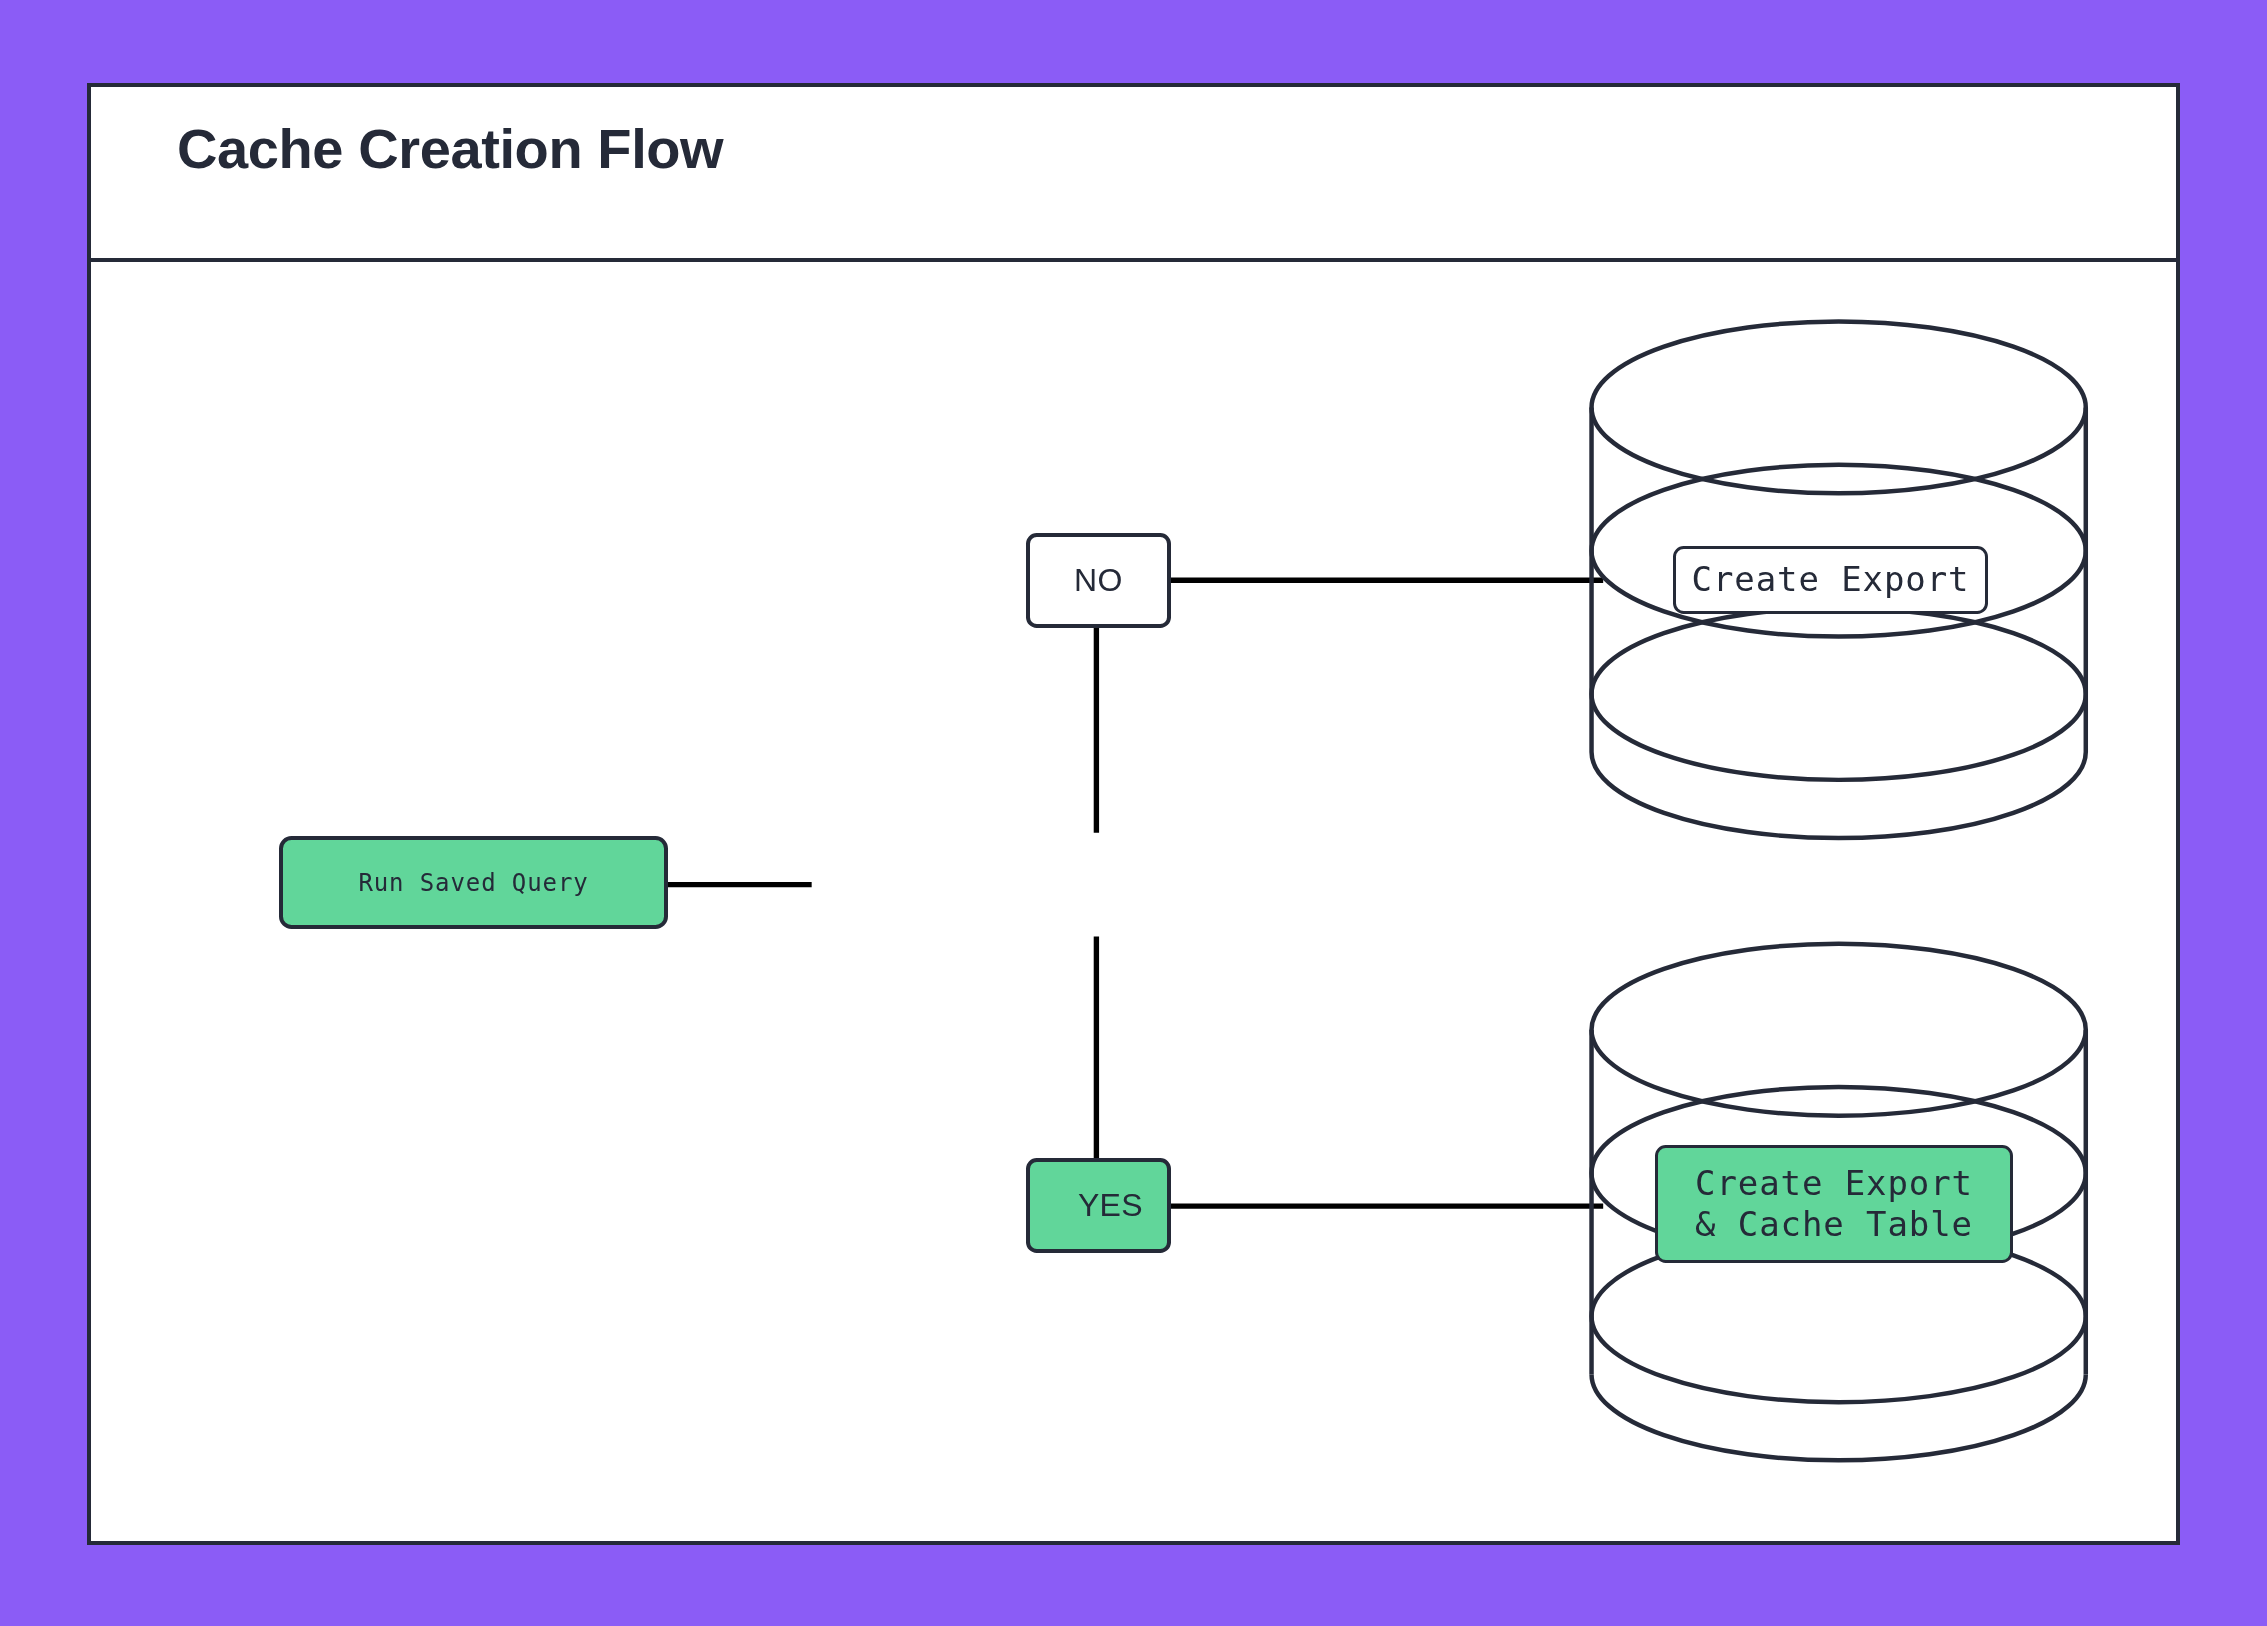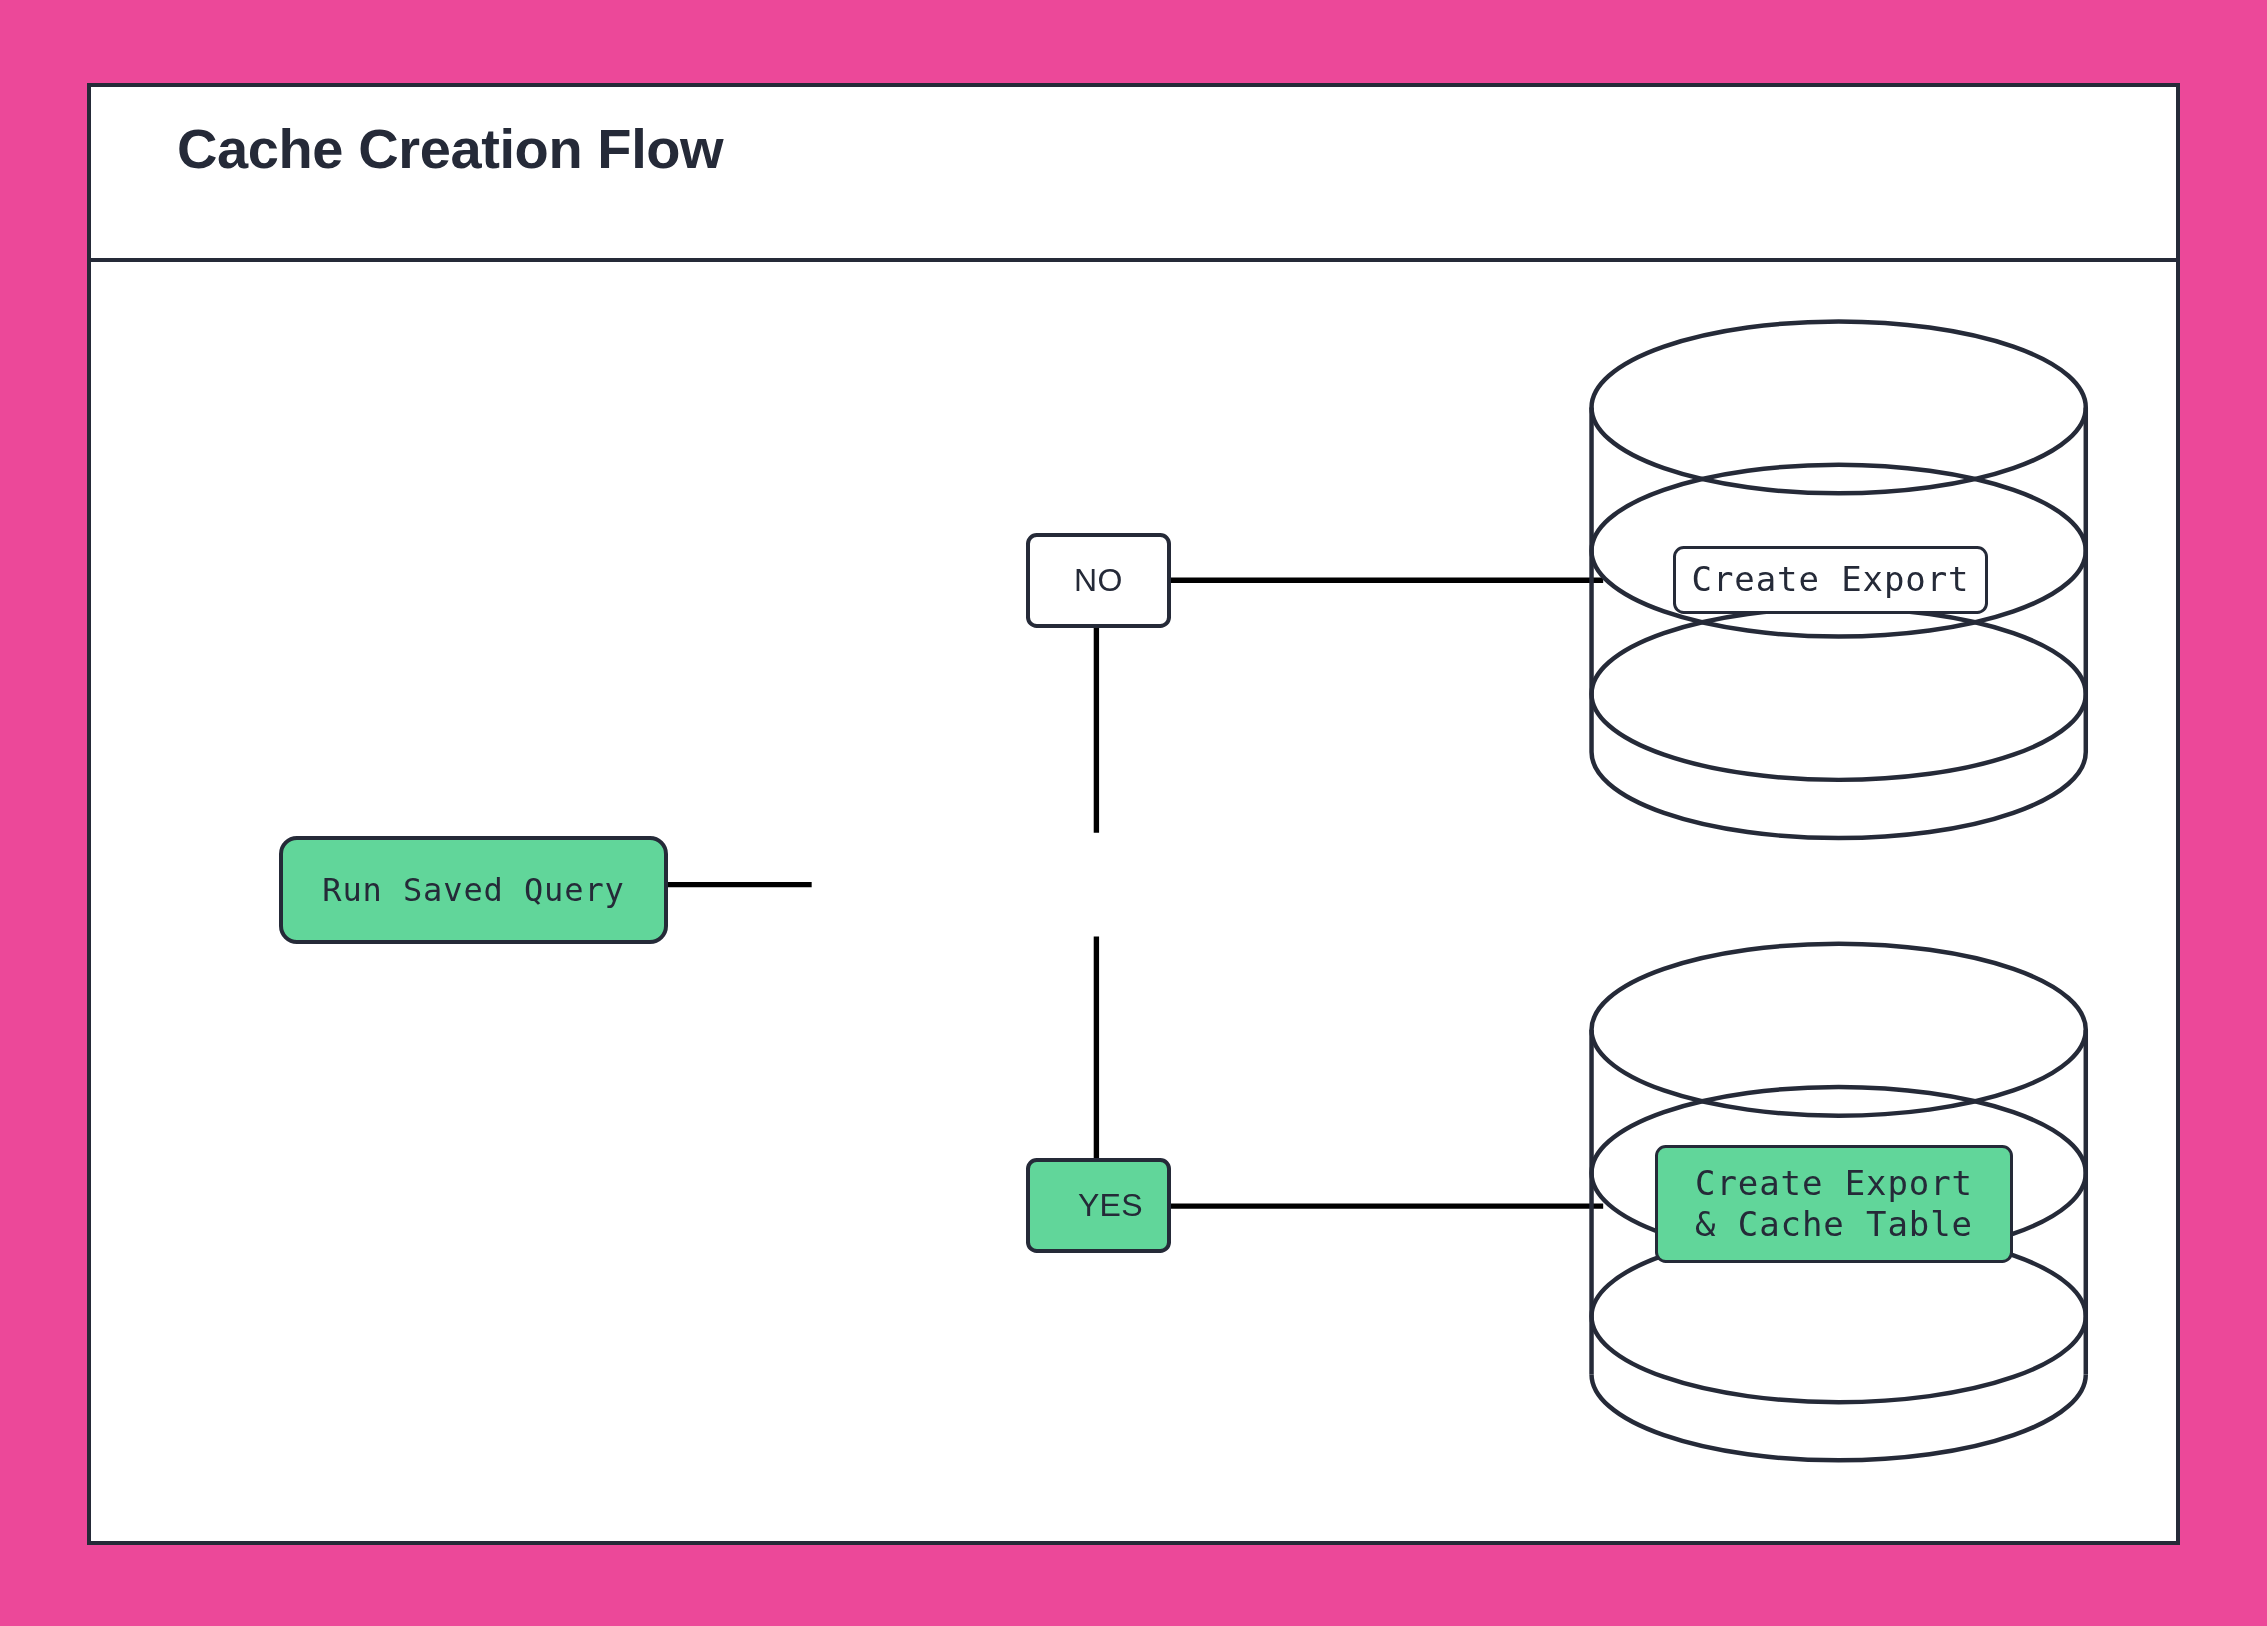--- a/index.html
+++ b/index.html
@@ -13,21 +13,21 @@
     font-family: "Liberation Sans", sans-serif;
     overflow: hidden;
     position: relative;
   }
 
   #stage {
     position: absolute;
     left: 0; top: 0;
     width: 2268px;
     height: 1626px;
-    background: #ec4899;
+    background: #8b5cf6;
   }
 
   
   .frame {
     position: absolute;
     left: 87px;
     top: 83px;
     width: 2093px;
     height: 1462px;
     border: 4.5px solid #252a38;
@@ -100,24 +100,23 @@
   }
   .node-white {
     background: #ffffff;
     color: #252a38;
   }
 
   #node-run-saved-query {
     left: 279px;
     top: 836px;
     width: 389px;
-    height: 108px;
-    font-size: 32px;
+    height: 93px;
+    font-size: 24px;
     letter-spacing: 0.9px;
-    border-radius: 18px;
   }
 
   #node-decision {
     left: 809px;
     top: 833px;
     width: 616px;
     height: 105px;
     font-size: 36px;
     letter-spacing: 0.9px;
     border-radius: 10.7px;

